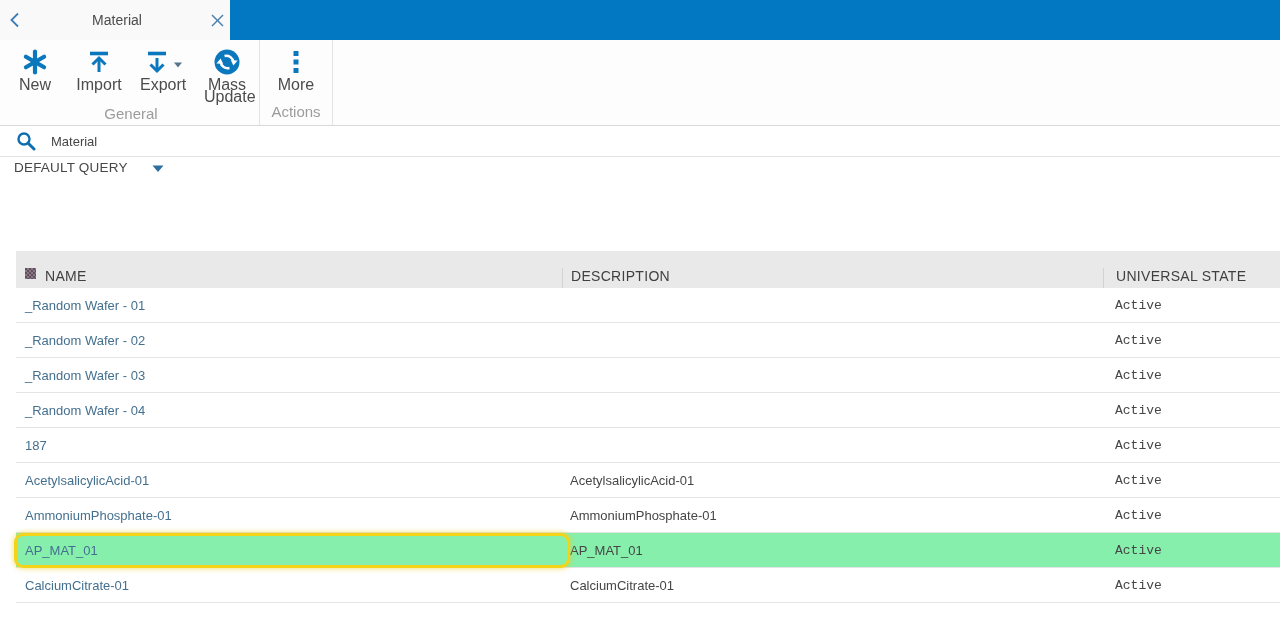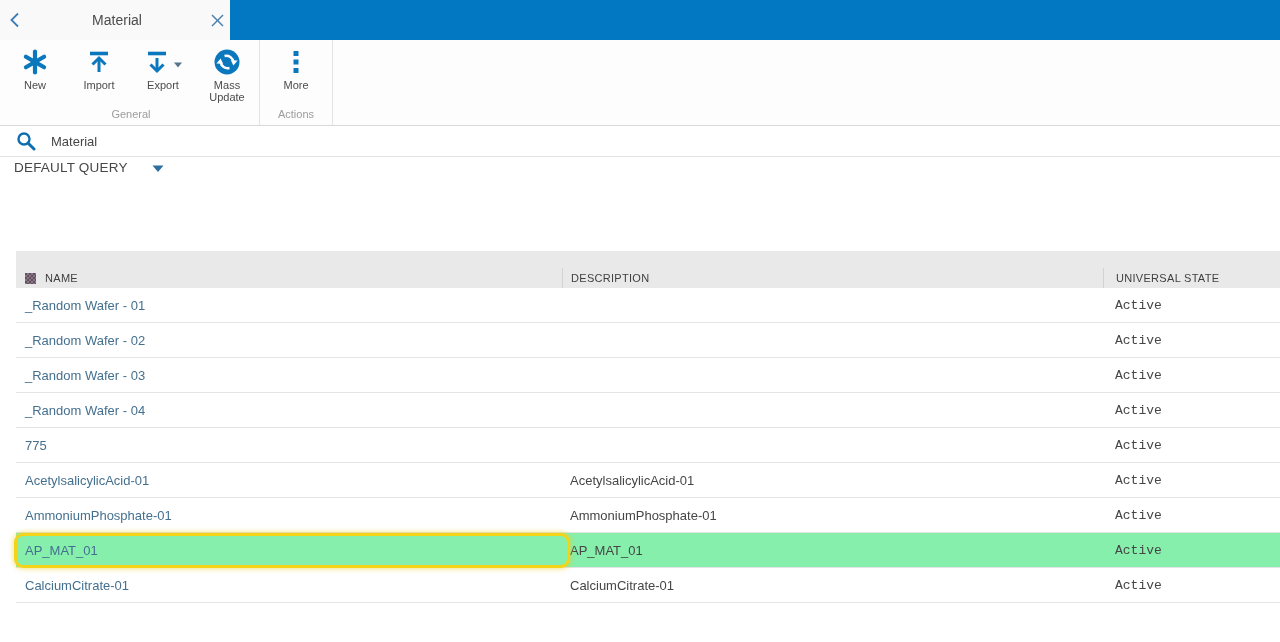--- a/index.html
+++ b/index.html
@@ -13,40 +13,40 @@
   .tab-title { flex:1; text-align:center; font-size:14px; color:#4c4c4c; }
   .tab-close { width:26px; display:flex; align-items:center; justify-content:center; cursor:pointer; }
   .topbar-fill { flex:1; background:#0278c2; }
 
   
   .toolbar { height:86px; display:flex; padding-left:3px; border-bottom:1px solid #d9d9d9; background:#fdfdfd; }
   .tb-group { display:flex; flex-direction:column; border-right:1px solid #e3e3e3; }
   .tb-buttons { display:flex; flex:1; }
   .tb-btn { width:64px; display:flex; flex-direction:column; align-items:center; padding-top:7px; cursor:pointer; }
   .tb-btn .ic { height:30px; display:flex; align-items:center; justify-content:center; }
-  .tb-btn .lbl { font-size:11px; color:#4c4c4c; text-align:center; line-height:12px; margin-top:2px; max-width:46px; }
-  .tb-group-label { font-size:11px; color:#9c9c9c; text-align:center; padding:2px 0 5px; }
+  .tb-btn .lbl { font-size:16px; color:#4c4c4c; text-align:center; line-height:12px; margin-top:2px; max-width:46px; }
+  .tb-group-label { font-size:15px; color:#9c9c9c; text-align:center; padding:2px 0 5px; }
   .export-wrap { display:flex; align-items:center; }
   .export-caret { margin-left:4px; margin-top:6px; }
 
   
   .search-row { height:31px; display:flex; align-items:center; padding-left:16px;
                 border-bottom:1px solid #e3e3e3; cursor:text; }
   .search-text { margin-left:15px; font-size:13px; color:#464646; }
 
   
   .query-row { padding-left:14px; height:20px; display:flex; align-items:center;
                cursor:pointer; width:200px; }
   .query-label { font-size:13.5px; color:#464646; letter-spacing:.2px; }
   .query-caret { margin-left:24px; margin-top:3px; }
 
   
   .grid { margin-top:74px; margin-left:16px; }
   .grid-header { display:flex; height:37px; background:#e9e9e9; }
-  .hcell { display:flex; align-items:center; font-size:11px; color:#3f3f3f; letter-spacing:.3px; cursor:pointer;margin-top:17px; }
+  .hcell { display:flex; align-items:flex-start; font-size:14px; color:#3f3f3f; letter-spacing:.3px; cursor:pointer;margin-top:17px; }
   .hcell.c-name  { width:546px; padding-left:9px; }
   .hcell.c-desc  { width:541px; padding-left:8px; border-left:1px solid #d2d2d2; }
   .hcell.c-state { flex:1; padding-left:12px; border-left:1px solid #d2d2d2; }
   .sel-square { width:11px; height:11px; margin-right:9px; flex:none;
                 background:#6a5a68;
                 background-image:conic-gradient(#8d7787 25%, #5f5060 0 50%, #8d7787 0 75%, #5f5060 0);
                 background-size:4px 4px; }
   .grid-row { display:flex; height:35px; align-items:center; border-bottom:1px solid #e4e4e4; position:relative; }
   .grid-row.hl { background:#86efac; }
   .cell { font-size:13px; color:#464646; white-space:nowrap; overflow:hidden; }
@@ -229,21 +229,21 @@
     <div class="cell c-state">Active</div>
   </div>
 
   <div class="grid-row">
     <div class="cell c-name"><a class="rowlink">_Random Wafer - 04</a></div>
     <div class="cell c-desc"></div>
     <div class="cell c-state">Active</div>
   </div>
 
   <div class="grid-row">
-    <div class="cell c-name"><a class="rowlink">775</a></div>
+    <div class="cell c-name"><a class="rowlink">187</a></div>
     <div class="cell c-desc"></div>
     <div class="cell c-state">Active</div>
   </div>
 
   <div class="grid-row">
     <div class="cell c-name"><a class="rowlink">AcetylsalicylicAcid-01</a></div>
     <div class="cell c-desc">AcetylsalicylicAcid-01</div>
     <div class="cell c-state">Active</div>
   </div>
 

